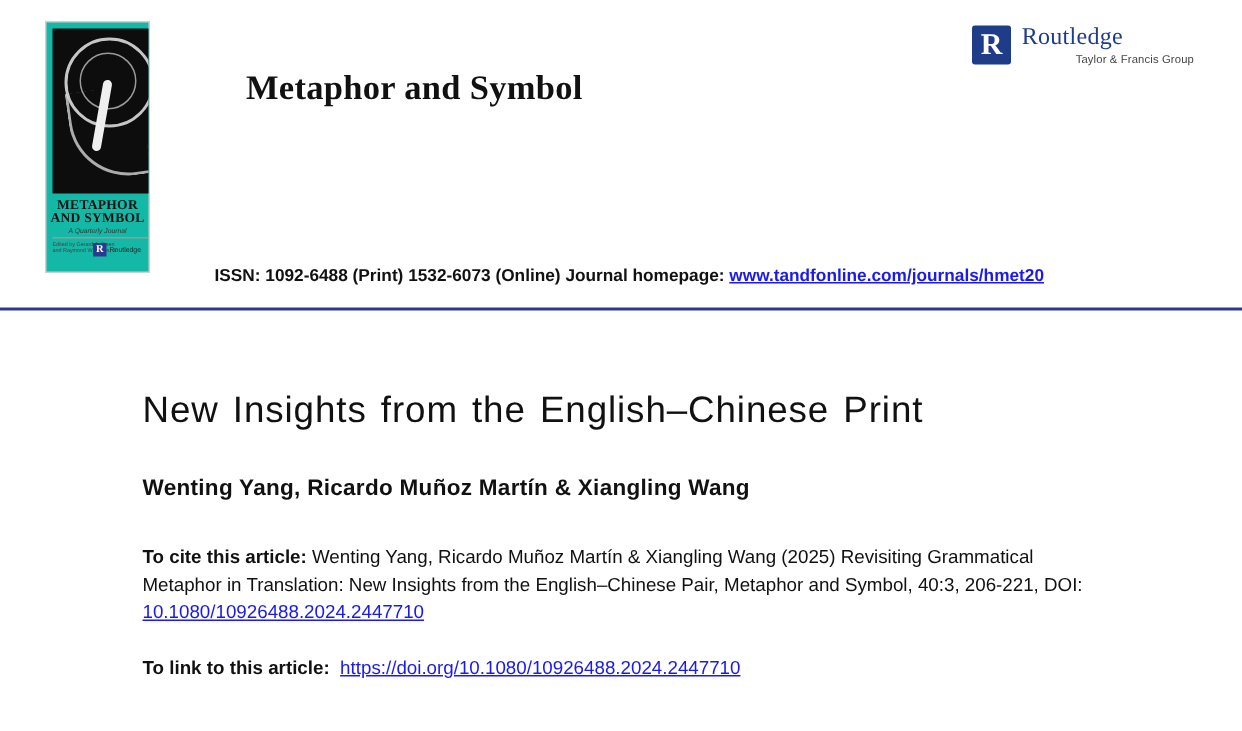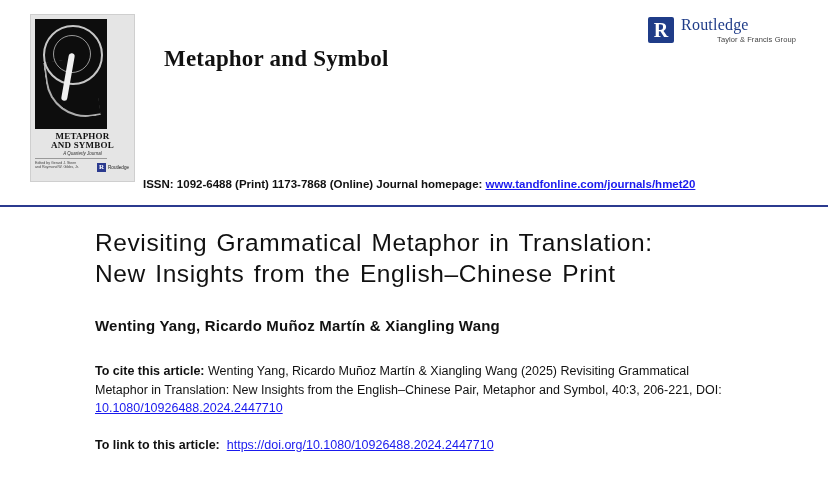--- a/index.html
+++ b/index.html
@@ -22,23 +22,23 @@
     height: 207px;
     border-bottom: 2px solid #2b3a8f;
     box-sizing: border-box;
   }
 
   
   .cover {
     position: absolute;
     left: 30px;
     top: 14px;
-    width: 105px;
+    width: 70px;
     height: 168px;
-    background: #e5e5e5;
+    background: #14b8a6;
     border: 1px solid #cfcfcf;
     box-sizing: border-box;
     overflow: hidden;
   }
   .cover-art {
     position: absolute;
     left: 4px;
     top: 4px;
     width: 72px;
     height: 110px;
@@ -298,26 +298,26 @@
   <div class="journal-title">Metaphor and Symbol</div>
 
   <div class="routledge">
     <div class="rbox">R</div>
     <div class="rtext">
       <div class="rtitle">Routledge</div>
       <div class="rsub">Taylor &amp; Francis Group</div>
     </div>
   </div>
 
-  <div class="issn-line"><span>ISSN: 1092-6488 (Print) 1173-7868 (Online) Journal homepage: </span><a href="#">www.tandfonline.com/journals/hmet20</a></div>
+  <div class="issn-line"><span>ISSN: 1092-6488 (Print) 1532-6073 (Online) Journal homepage: </span><a href="#">www.tandfonline.com/journals/hmet20</a></div>
 </div>
 
 <div class="article">
   <h1 class="art-title">
-    <span>Revisiting Grammatical Metaphor in Translation:</span><br>
+    <br>
     <span>New Insights from the English–Chinese Print</span>
   </h1>
 
   <div class="authors">Wenting Yang,  Ricardo Muñoz Martín &amp; Xiangling Wang</div>
 
   <div class="cite"><span class="lbl">To cite this article:</span><span> Wenting Yang, Ricardo Muñoz Martín &amp; Xiangling Wang (2025) Revisiting Grammatical Metaphor in Translation: New Insights from the English–Chinese Pair, Metaphor and Symbol, 40:3, 206-221, DOI: </span><a href="#">10.1080/10926488.2024.2447710</a></div>
 
   <div class="link-line"><span class="lbl">To link to this article:</span>&nbsp; <a href="#">https://doi.org/10.1080/10926488.2024.2447710</a></div>
 </div>
 

